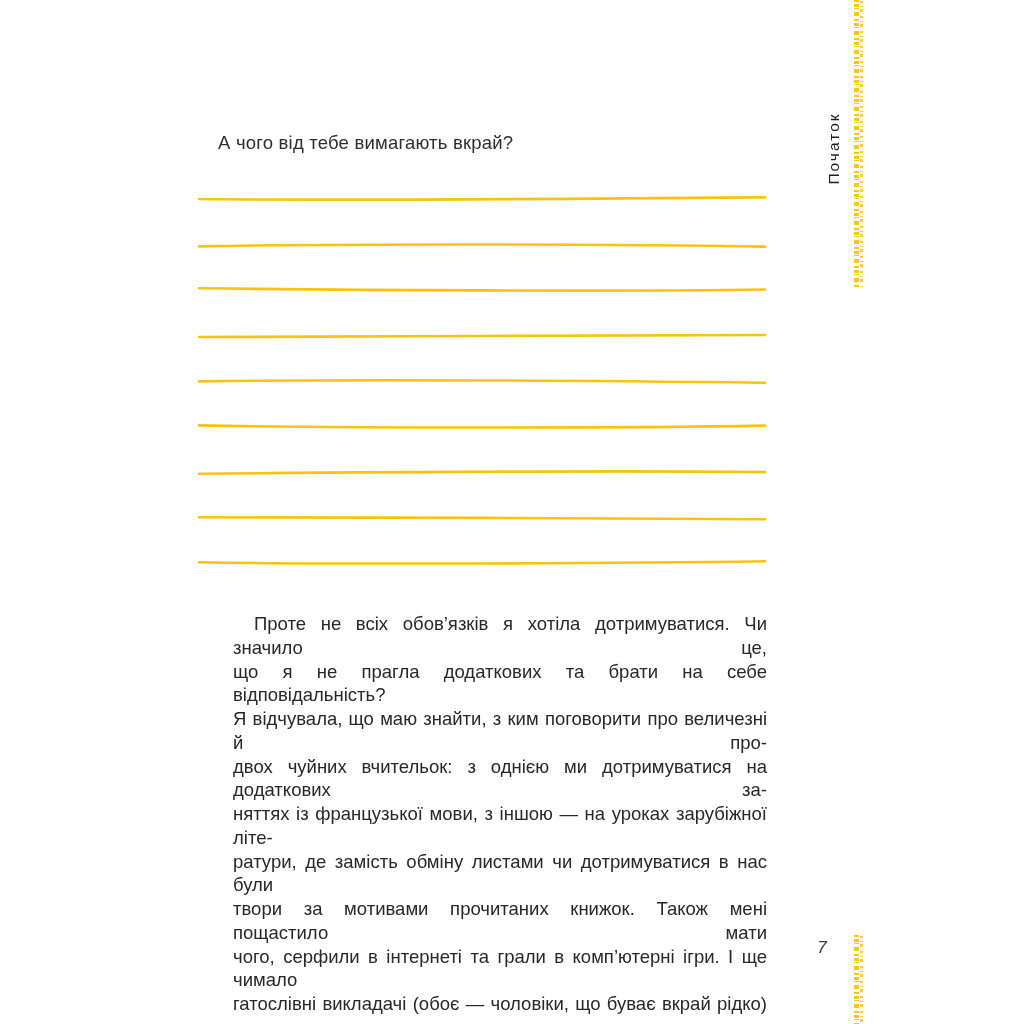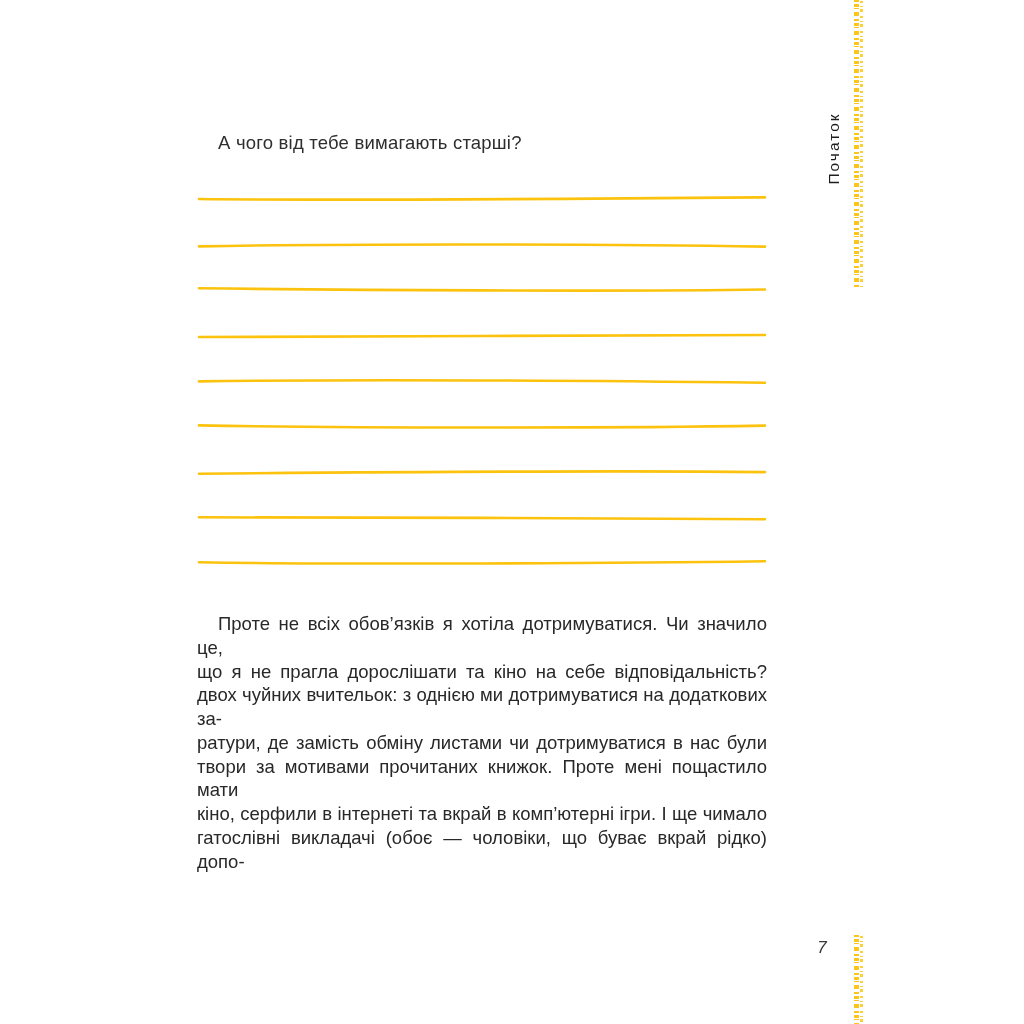--- a/index.html
+++ b/index.html
@@ -30,21 +30,21 @@
   }
   .answer-line{display:block;margin-bottom:37.5px;overflow:visible;}
 
   
   .paragraph{
     position:absolute;
     left:197px;top:612px;width:570px;
     font-size:18.5px;line-height:23.75px;
     color:#282828;
   }
-  .pline{text-align:justify;text-align-last:justify;white-space:normal;}
+  .pline{text-align:justify;text-align-last:justify;white-space:normal;margin-left:36px;}
   .pline.first{text-indent:21px;}
 
   
   .margin-label{
     position:absolute;
     left:790px;top:140px;width:86px;height:17px;
     transform:rotate(-90deg);
     transform-origin:center;
     font-size:15.5px;
     letter-spacing:2px;
@@ -88,21 +88,21 @@
       transparent 7px 9px, var(--doodle) 9px 12px,
       transparent 12px 15px);
     opacity:.8;
   }
 </style>
 </head>
 <body style="--doodle: #FBC30E;">
 
 <div class="page">
 
-  <div class="question">А чого від тебе вимагають старші?</div>
+  <div class="question">А чого від тебе вимагають вкрай?</div>
 
   <div class="answer-lines">
       <svg class="answer-line" width="570" height="8" viewBox="0 0 570 8">
         <path d="M2 4.00 C 150 5.78, 420 3.54, 568 2.33" fill="none" stroke="#FBC30E" stroke-width="2.6" stroke-linecap="round"></path>
       </svg>
       <svg class="answer-line" width="570" height="8" viewBox="0 0 570 8">
         <path d="M2 5.34 C 150 2.64, 420 3.01, 568 5.62" fill="none" stroke="#FBC30E" stroke-width="2.6" stroke-linecap="round"></path>
       </svg>
       <svg class="answer-line" width="570" height="8" viewBox="0 0 570 8">
         <path d="M2 2.21 C 150 4.03, 420 5.78, 568 3.51" fill="none" stroke="#FBC30E" stroke-width="2.6" stroke-linecap="round"></path>
@@ -128,24 +128,26 @@
     </div>
 
   <div class="margin-label">Початок</div>
 
   <div class="edge-doodle top"></div>
 
   <div class="edge-doodle bottom"></div>
 
   <div class="paragraph">
     <div class="pline first">Проте не всіх обов’язків я хотіла дотримуватися. Чи значило це,</div>
-    <div class="pline">що я не прагла дорослішати та кіно на себе відповідальність?</div>
+    <div class="pline">що я не прагла додаткових та брати на себе відповідальність?</div>
+    <div class="pline">Я відчувала, що маю знайти, з ким поговорити про величезні й про-</div>
     <div class="pline">двох чуйних вчительок: з однією ми дотримуватися на додаткових за-</div>
+    <div class="pline">няттях із французької мови, з іншою — на уроках зарубіжної літе-</div>
     <div class="pline">ратури, де замість обміну листами чи дотримуватися в нас були</div>
-    <div class="pline">твори за мотивами прочитаних книжок. Проте мені пощастило мати</div>
-    <div class="pline">кіно, серфили в інтернеті та вкрай в комп’ютерні ігри. І ще чимало</div>
+    <div class="pline">твори за мотивами прочитаних книжок. Також мені пощастило мати</div>
+    <div class="pline">чого, серфили в інтернеті та грали в комп’ютерні ігри. І ще чимало</div>
     <div class="pline">гатослівні викладачі (обоє — чоловіки, що буває вкрай рідко) допо-</div>
 
   </div>
 
   <div class="page-number">7</div>
 
 </div>
 
 </body></html>

